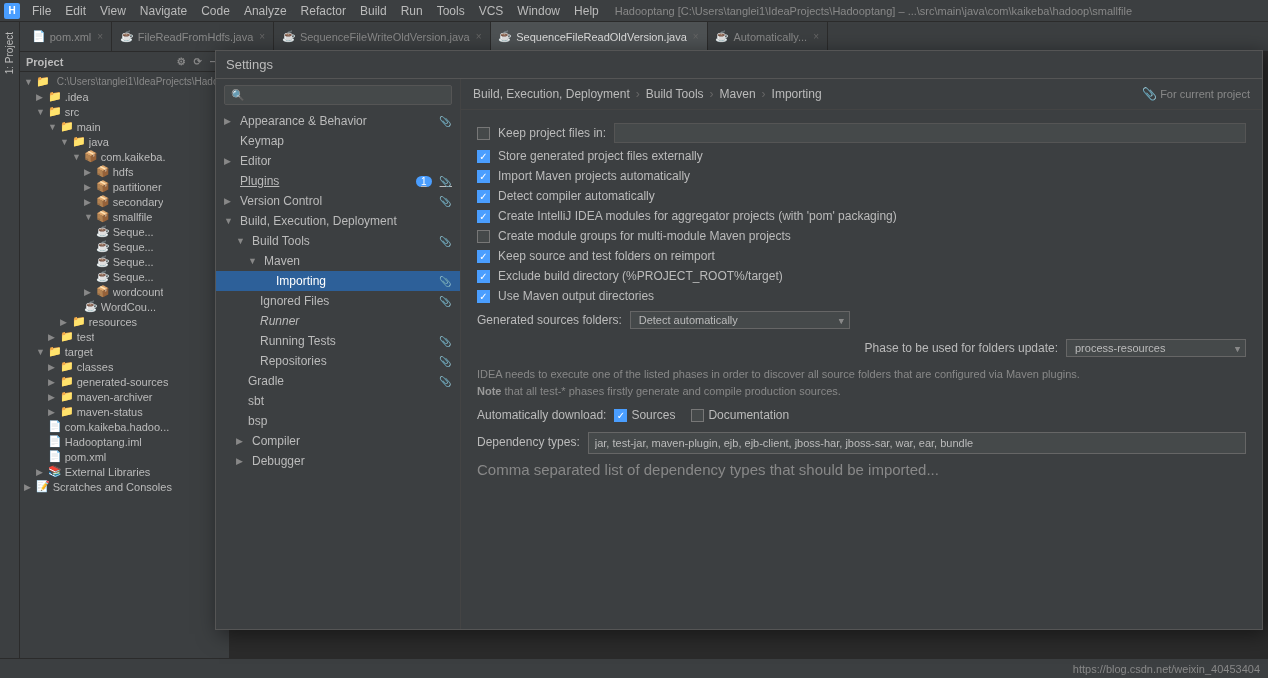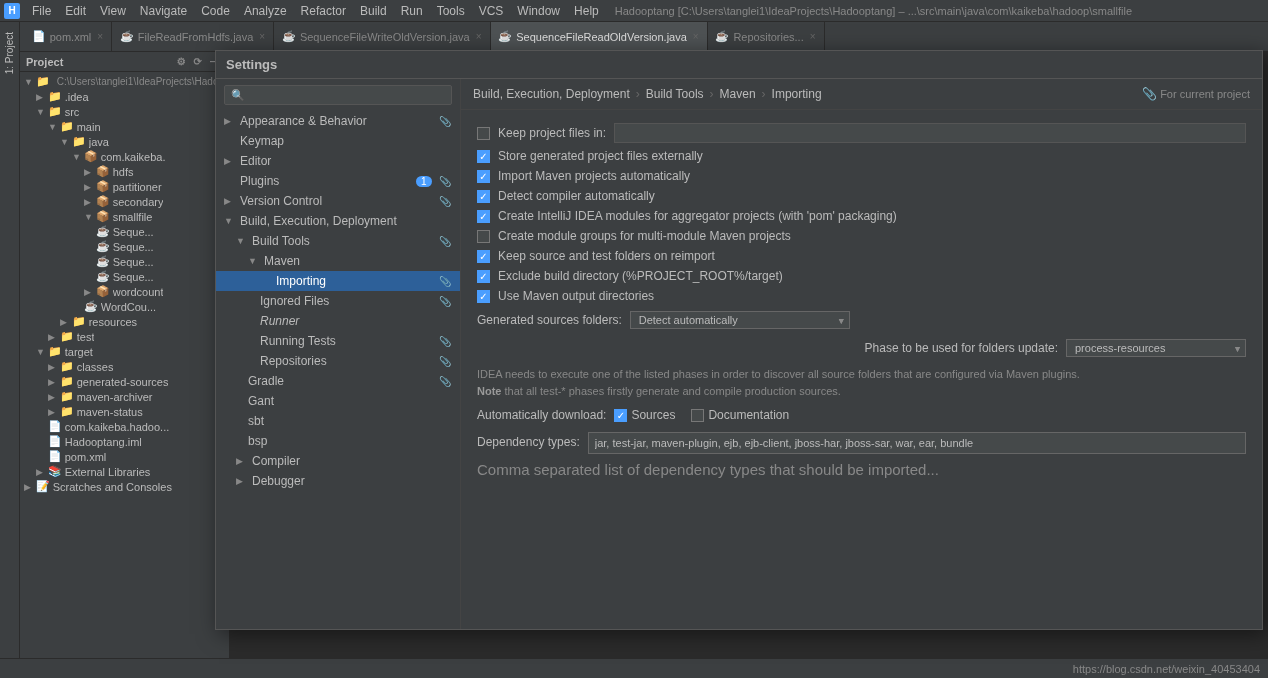--- a/index.html
+++ b/index.html
@@ -25,21 +25,21 @@
     .panel-header-btn { padding: 1px 3px; font-size: 10px; color: #888; cursor: pointer; }
 
     .tree-container { flex: 1; overflow-y: auto; overflow-x: hidden; padding: 2px 0; }
     .tree-item { display: flex; align-items: center; padding: 1px 0; cursor: pointer; white-space: nowrap; overflow: hidden; text-overflow: ellipsis; }
     .tree-item .arrow { width: 12px; font-size: 9px; color: #888; flex-shrink: 0; }
     .tree-item .icon { margin-right: 3px; font-size: 11px; flex-shrink: 0; }
     .tree-item .label { font-size: 11px; overflow: hidden; text-overflow: ellipsis; }
 
     
     .settings-overlay { position: absolute; left: 215px; top: 52px; width: 1050px; height: 580px; background: #3c3f41; border: 1px solid #555; box-shadow: 4px 4px 20px rgba(0,0,0,0.5); display: flex; flex-direction: column; z-index: 10; }
-    .settings-title-bar { display: flex; align-items: center; padding: 6px 10px; background: #3c3f41; border-bottom: 1px solid #555; font-size: 13px; font-weight: bold; color: #bbbbbb; }
+    .settings-title-bar { display: flex; align-items: center; padding: 6px 10px; background: #3c3f41; border-bottom: 1px solid #555; font-size: 13px; font-weight: normal; color: #bbbbbb; }
     .settings-body { display: flex; flex: 1; overflow: hidden; }
 
     
     .settings-nav { width: 240px; background: #3c3f41; border-right: 1px solid #444; display: flex; flex-direction: column; flex-shrink: 0; }
     .search-box-container { padding: 6px 8px; }
     .search-box { width: 100%; background: #45494a; border: 1px solid #555; color: #bbbbbb; padding: 3px 6px; font-size: 11px; border-radius: 2px; outline: none; }
     .nav-item { display: flex; align-items: center; padding: 3px 8px; cursor: pointer; font-size: 12px; color: #bbbbbb; gap: 4px; }
     .nav-item.selected { background: #2d6099; color: white; }
 
     
@@ -127,21 +127,21 @@
       <span>SequenceFileWriteOldVersion.java</span>
       <span class="close-btn">×</span>
     </div>
     <div class="tab active">
       <span style="color:#f0a30a;">☕</span>
       <span>SequenceFileReadOldVersion.java</span>
       <span class="close-btn">×</span>
     </div>
     <div class="tab">
       <span style="color:#f0a30a;">☕</span>
-      <span>Repositories...</span>
+      <span>Automatically...</span>
       <span class="close-btn">×</span>
     </div>
   </div>
 
   <div class="v-sidebar" style="position:absolute; top:22px; left:0; bottom:0; width:20px; background:#3c3f41; border-right:1px solid #2b2b2b; display:flex; flex-direction:column; align-items:center; padding-top:4px;">
     <div class="v-tab active" style="writing-mode:vertical-lr; transform:rotate(180deg); font-size:10px; color:#bbbbbb; padding:6px 2px; cursor:pointer; white-space:nowrap;">1: Project</div>
   </div>
 
   <div class="left-panel" style="position:absolute; top:52px; left:20px; width:210px; bottom:20px; background:#3c3f41; border-right:1px solid #2b2b2b; display:flex; flex-direction:column; overflow:hidden;">
     <div class="panel-header">
@@ -341,21 +341,21 @@
         <div class="nav-item" style="padding-left:8px;">
           <span style="width:12px; font-size:9px; color:#888;"></span>
           <span>Keymap</span>
         </div>
 
         <div class="nav-item" style="padding-left:8px;">
           <span style="width:12px; font-size:9px; color:#888;">▶</span>
           <span>Editor</span>
         </div>
 
-        <div class="nav-item" style="padding-left:8px;">
+        <div class="nav-item" style="padding-left:8px;text-decoration:underline;">
           <span style="width:12px; font-size:9px; color:#888;"></span>
           <span>Plugins</span>
           <span style="margin-left:auto; background:#4a9eff; color:white; border-radius:8px; padding:0 5px; font-size:10px;">1</span>
           <span style="color:#666; font-size:10px; margin-left:4px;">📎</span>
         </div>
 
         <div class="nav-item" style="padding-left:8px;">
           <span style="width:12px; font-size:9px; color:#888;">▶</span>
           <span>Version Control</span>
           <span style="margin-left:auto; color:#666; font-size:10px;">📎</span>
@@ -400,23 +400,20 @@
         <div class="nav-item" style="padding-left:44px;">
           <span>Repositories</span>
           <span style="margin-left:auto; color:#666; font-size:10px;">📎</span>
         </div>
 
         <div class="nav-item" style="padding-left:32px;">
           <span>Gradle</span>
           <span style="margin-left:auto; color:#666; font-size:10px;">📎</span>
         </div>
 
-        <div class="nav-item" style="padding-left:32px;">
-          <span>Gant</span>
-        </div>
 
         <div class="nav-item" style="padding-left:32px;">
           <span>sbt</span>
         </div>
 
         <div class="nav-item" style="padding-left:32px;">
           <span>bsp</span>
         </div>
 
         <div class="nav-item" style="padding-left:20px;">

